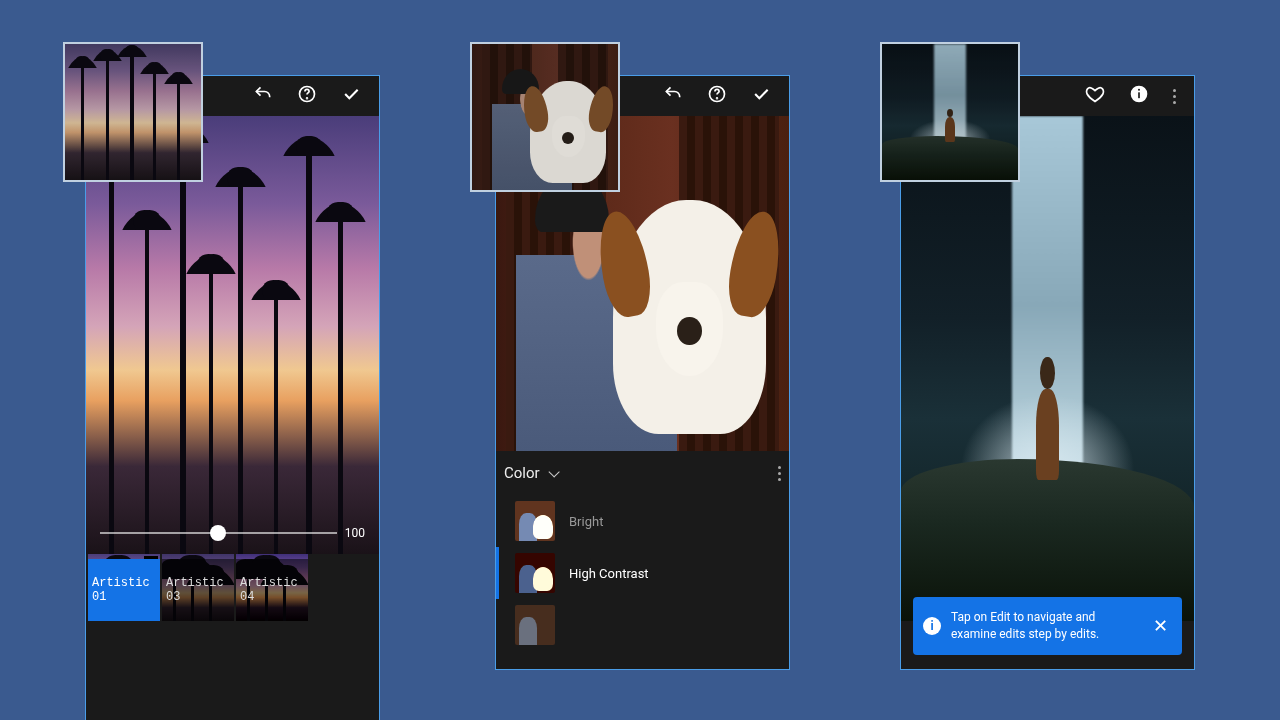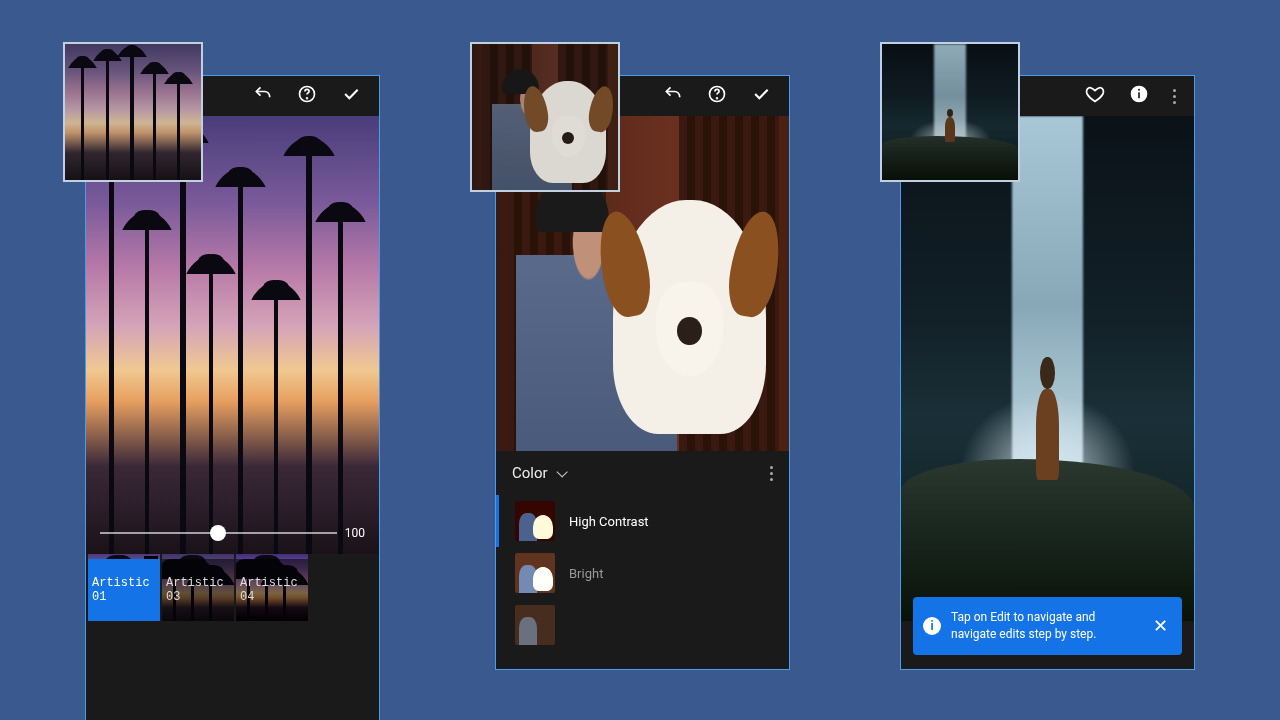--- a/index.html
+++ b/index.html
@@ -138,21 +138,21 @@
   flex: 1; height: 2px; background: #ffffff99; position: relative;
 }
 .slider-thumb {
   position: absolute; left: 50%; top: -7px; width: 16px; height: 16px;
   background: #fff; border-radius: 50%; transform: translateX(-50%);
 }
 .slider-val { color: #fff; font-size: 12px; }
 
 .section-header {
   height: 44px; display: flex; align-items: center; justify-content: space-between;
-  padding: 0 16px; color: #eee; font-size: 15px;
+  padding: 0 8px; color: #eee; font-size: 15px;
 }
 .chev-down::after {
   content: ''; display: inline-block; width: 7px; height: 7px;
   border-right: 1.5px solid #ccc; border-bottom: 1.5px solid #ccc;
   transform: rotate(45deg) translateY(-3px); margin-left: 8px;
 }
 .dots-v { display: inline-flex; flex-direction: column; gap: 3px; }
 .dots-v span { width: 3px; height: 3px; background: #aaa; border-radius: 50%; }
 
 .preset-strip {
@@ -313,33 +313,33 @@
   </div>
   <div class="section-header">
     <span class="chev-down">Color</span>
     <span class="dots-v">
         <span></span>
         <span></span>
         <span></span>
       </span>
   </div>
   <div class="color-list">
+    <div class="color-item">
+      <div class="color-swatch" style="filter:brightness(1.3)">
+          <div class="mini-person"></div>
+          <div class="mini-dog"></div>
+        </div>
+      <span>Bright</span>
+    </div>
     <div class="color-item sel">
       <div class="color-swatch" style="filter:contrast(1.4)">
           <div class="mini-person"></div>
           <div class="mini-dog"></div>
         </div>
       <span>High Contrast</span>
-    </div>
-    <div class="color-item">
-      <div class="color-swatch" style="filter:brightness(1.3)">
-          <div class="mini-person"></div>
-          <div class="mini-dog"></div>
-        </div>
-      <span>Bright</span>
     </div>
     <div class="color-item">
       <div class="color-swatch" style="filter:sepia(0.3)">
           <div class="mini-person"></div>
         </div>
       <span></span>
     </div>
   </div>
 </div>
 
@@ -366,21 +366,21 @@
   <div class="canvas canvas3">
     <div class="waterfall">
       <div class="falls"></div>
       <div class="mist"></div>
       <div class="rock"></div>
       <div class="hiker"></div>
     </div>
   </div>
   <div class="tip-banner">
     <span class="tip-icon">i</span>
-    <span>Tap on Edit to navigate and navigate edits step by step.</span>
+    <span>Tap on Edit to navigate and examine edits step by edits.</span>
     <span class="tip-close">✕</span>
   </div>
 </div>
 
 <div class="thumb thumb1">
   <div class="sunset" style="filter:saturate(0.7) brightness(0.9)"></div>
   <div class="palm" style="left:12%;width:3px;height:90%"></div>
   <div class="palm" style="left:30%;width:3px;height:95%"></div>
   <div class="palm" style="left:48%;width:4px;height:98%"></div>
   <div class="palm" style="left:65%;width:3px;height:85%"></div>

